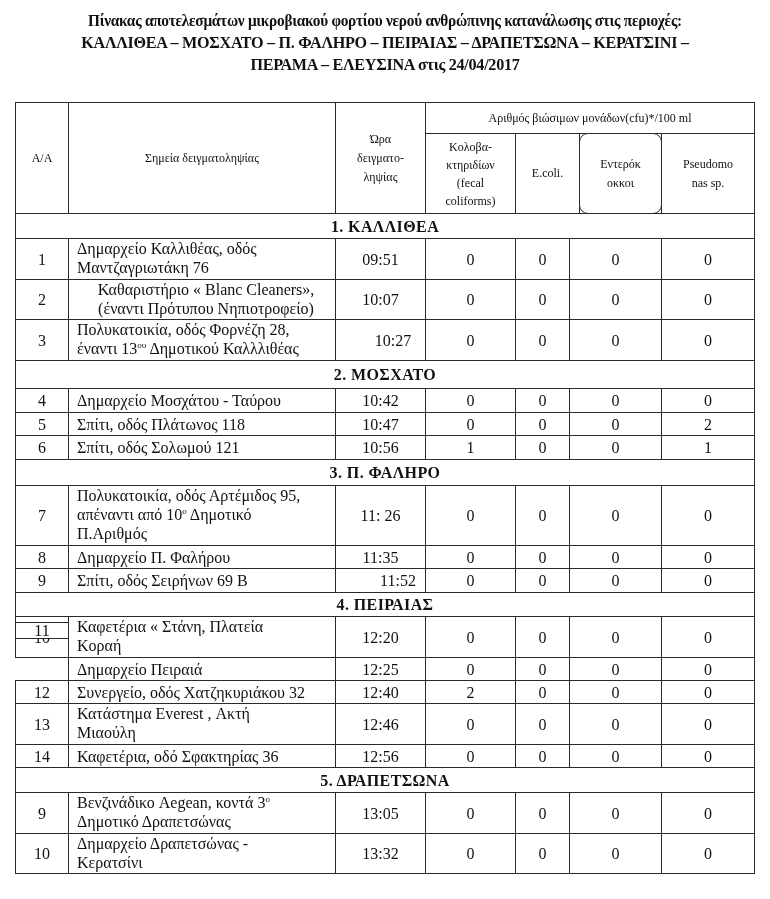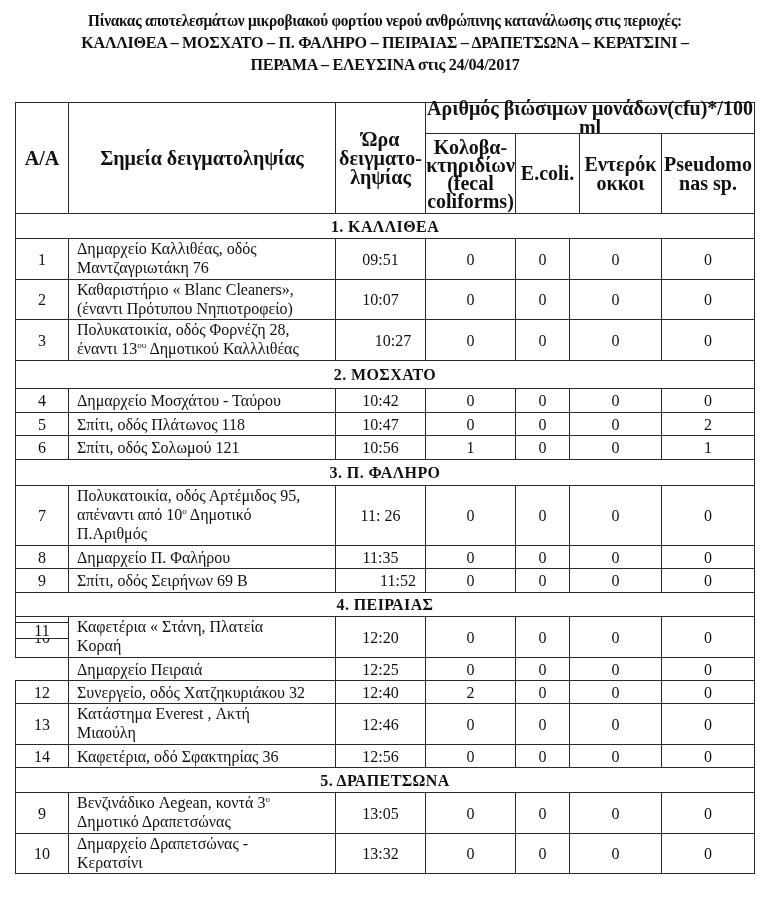--- a/index.html
+++ b/index.html
@@ -12,21 +12,21 @@
   .title .t1 { font-size: 16.5px; transform: scaleX(0.93); }
   .title .t2 { font-size: 17px; transform: scaleX(0.95); }
   .title .t3 { font-size: 17px; transform: scaleX(0.95); }
 
   .grid { position: absolute; left: 0; top: 0; }
   .cell { position: absolute; box-sizing: border-box; border: 1px solid #2a2a2a;
           display: flex; align-items: center; justify-content: center; text-align: center;
           font-size: 16px; line-height: 19px; background: #fff; }
   .cell.left { justify-content: flex-start; text-align: left; padding-left: 8px; }
   .cell.section { font-weight: bold; font-size: 16px; letter-spacing: 0.4px; }
-  .hdr { font-size: 20px; line-height: 19px; font-weight: bold; }
+  .hdr { font-size: 12px; line-height: 19px; }
   .num { font-size: 16px; }
   sup { font-size: 9px; line-height: 0; vertical-align: super; }
 </style>
 </head>
 <body>
 
 <div class="title">
   <div class="t1">Πίνακας αποτελεσμάτων μικροβιακού φορτίου  νερού ανθρώπινης κατανάλωσης στις περιοχές:</div>
   <div class="t2">ΚΑΛΛΙΘΕΑ – ΜΟΣΧΑΤΟ – Π. ΦΑΛΗΡΟ – ΠΕΙΡΑΙΑΣ – ΔΡΑΠΕΤΣΩΝΑ – ΚΕΡΑΤΣΙΝΙ –</div>
   <div class="t3">ΠΕΡΑΜΑ – ΕΛΕΥΣΙΝΑ στις 24/04/2017</div>
@@ -50,21 +50,21 @@
   </div>
   <div class="cell hdr" style="left:425px;top:133px;width:91px;height:81px;flex-direction:column;line-height:18px;text-align:right;">
     <span>Κολοβα-</span>
     <span>κτηριδίων</span>
     <span>(fecal</span>
     <span>coliforms)</span>
   </div>
   <div class="cell hdr" style="left:515px;top:133px;width:65px;height:81px;">
     <span>E.coli.</span>
   </div>
-  <div class="cell hdr" style="left:579px;top:133px;width:83px;height:81px;flex-direction:column;">
+  <div class="cell hdr" style="left:579px;top:133px;width:83px;height:81px;flex-direction:column;border-radius:9px;">
     <span>Εντερόκ</span>
     <span>οκκοι</span>
   </div>
   <div class="cell hdr" style="left:661px;top:133px;width:94px;height:81px;flex-direction:column;">
     <span>Pseudomo</span>
     <span>nas sp.</span>
   </div>
 
   <div class="cell section" style="left:15px;top:213px;width:740px;height:26px;">
     <span>1.  ΚΑΛΛΙΘΕΑ</span>
@@ -89,21 +89,21 @@
   <div class="cell" style="left:569px;top:238px;width:93px;height:42px;">
       <span>0</span>
     </div>
   <div class="cell" style="left:661px;top:238px;width:94px;height:42px;">
       <span>0</span>
     </div>
 
   <div class="cell num" style="left:15px;top:279px;width:54px;height:41px;">
       <span>2</span>
     </div>
-  <div class="cell left" style="left:68px;top:279px;width:268px;height:41px;flex-direction:column;align-items:flex-start;">
+  <div class="cell left" style="left:68px;top:279px;width:268px;height:41px;flex-direction:column;align-items:center;">
     <span>Καθαριστήριο « Blanc Cleaners»,</span>
     <span>(έναντι Πρότυπου Νηπιοτροφείο)</span>
   </div>
   <div class="cell" style="left:335px;top:279px;width:91px;height:41px;">
       <span>10:07</span>
     </div>
   <div class="cell" style="left:425px;top:279px;width:91px;height:41px;">
       <span>0</span>
     </div>
   <div class="cell" style="left:515px;top:279px;width:55px;height:41px;">

